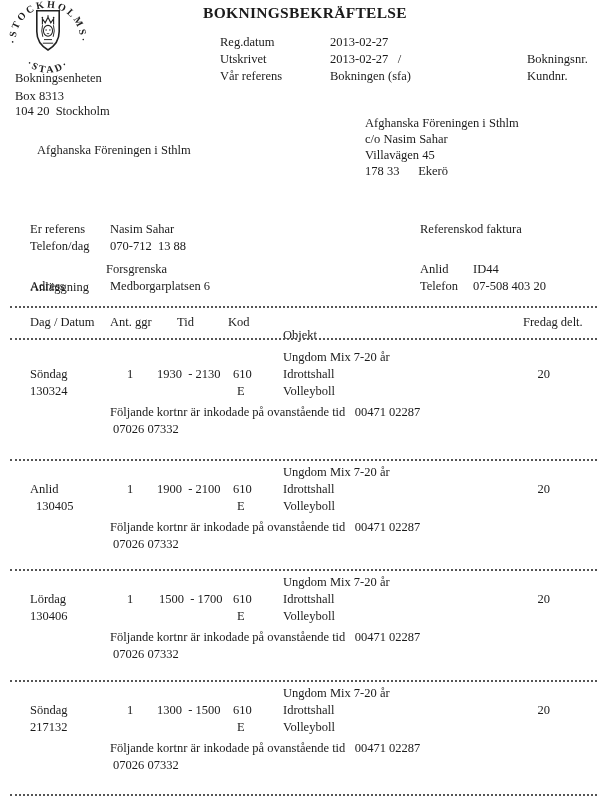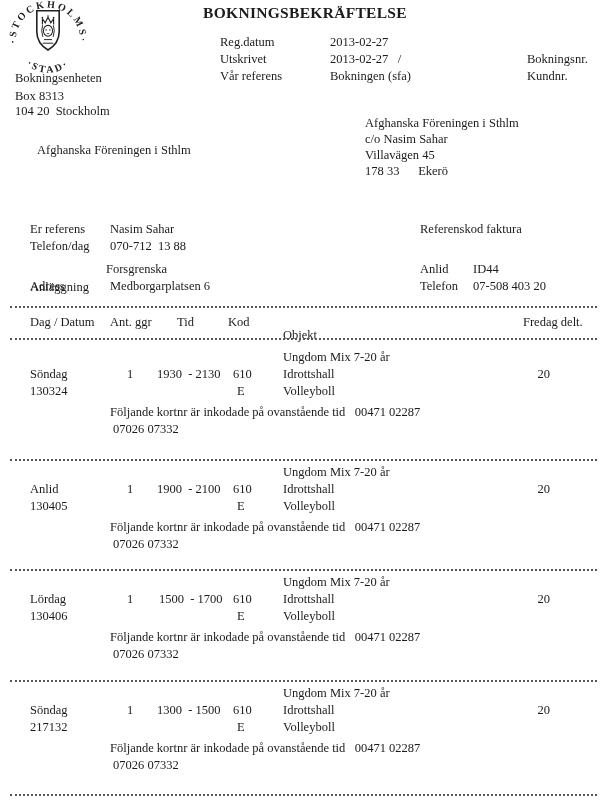--- a/index.html
+++ b/index.html
@@ -112,21 +112,21 @@
   <div class="dots" style="top:459px"></div>
 
   <div style="position:absolute; left:0; top:465px; width:600px; height:90px;">
     <span class="t" style="left:283px; top:0">Ungdom Mix 7-20 år</span>
     <span class="t" style="left:30px;  top:17px">Anlid</span>
     <span class="t" style="left:127px; top:17px">1</span>
     <span class="t" style="left:157px; top:17px">1900  - 2100</span>
     <span class="t" style="left:233px; top:17px">610</span>
     <span class="t" style="left:283px; top:17px">Idrottshall</span>
     <span class="t num" style="left:518px; top:17px">20</span>
-    <span class="t" style="left:30px;  top:34px">130405</span>
+    <span class="t" style="left:36px;  top:34px">130405</span>
     <span class="t" style="left:237px; top:34px">E</span>
     <span class="t" style="left:283px; top:34px">Volleyboll</span>
     <span class="t" style="left:110px; top:55px">Följande kortnr är inkodade på ovanstående tid   00471 02287</span>
     <span class="t" style="left:113px; top:72px">07026 07332</span>
   </div>
 
   <div class="dots" style="top:569px"></div>
 
   <div style="position:absolute; left:0; top:575px; width:600px; height:90px;">
     <span class="t" style="left:283px; top:0">Ungdom Mix 7-20 år</span>

